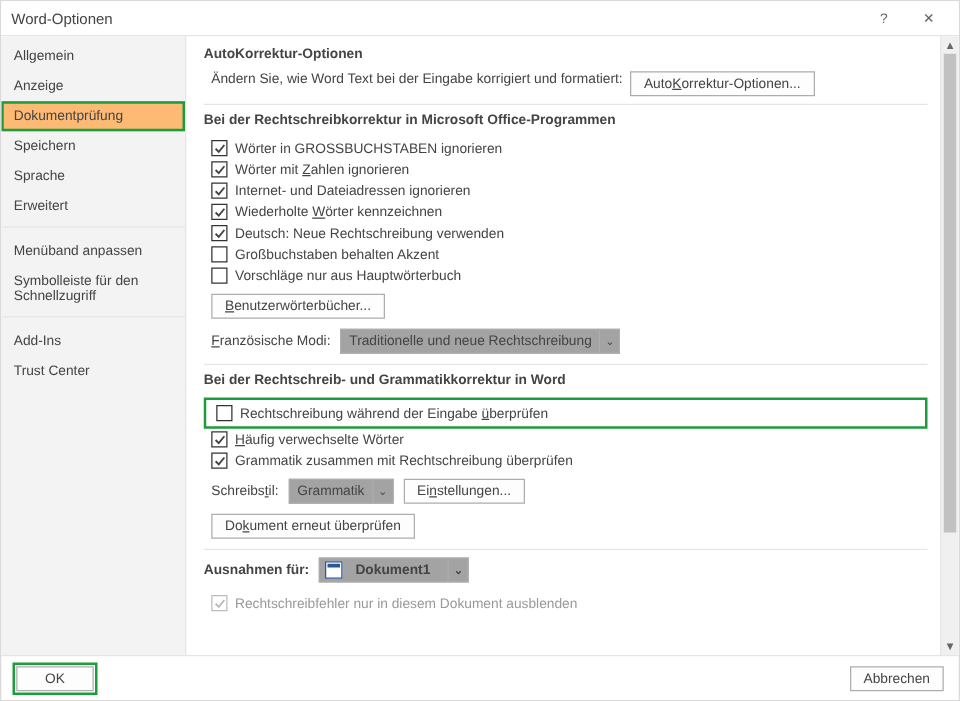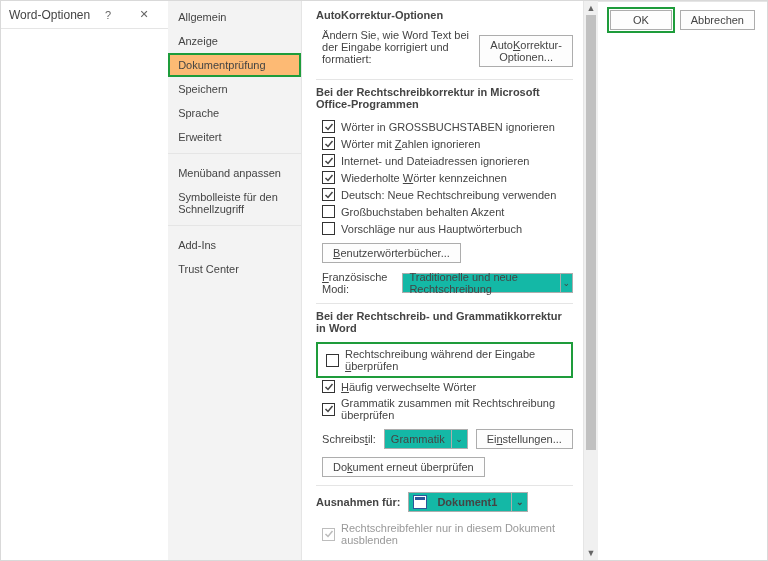--- a/index.html
+++ b/index.html
@@ -1,17 +1,17 @@
 <!DOCTYPE html>
 <html><head>
 <meta charset="utf-8">
 <style>
   * { box-sizing: border-box; font-family: "Segoe UI", Tahoma, sans-serif; font-size: 11px; }
   body { margin: 0; background: #fff; color: #444; }
-  .window { width: 768px; height: 561px; border: 1px solid #d9d9d9; background: #fff; position: relative; display: flex; }
+  .window { width: 768px; height: 561px; border: 1px solid #d9d9d9; background: #fff; position: relative; display: flex; flex-direction: column; }
   .titlebar { height: 28px; background: #fff; display: flex; align-items: center; padding: 0 6px; border-bottom: 1px solid #e5e5e5; }
   .titlebar .title { flex: 1; color: #444; font-size: 12px; padding-left: 2px; }
   .titlebar .btn { width: 36px; height: 100%; display: flex; align-items: center; justify-content: center; color: #666; }
   .body { flex: 1; display: flex; overflow: hidden; }
   .sidebar { width: 148px; background: #f3f3f3; border-right: 1px solid #e5e5e5; padding-top: 4px; overflow-y: auto; }
   .side-item { padding: 6px 10px; color: #444; cursor: pointer; }
   .side-item.selected { background: #fdba74; }
   .side-item.hl { outline: 2px solid #1e9c3b; outline-offset: -2px; }
   .side-sep { height: 4px; border-top: 1px solid #e5e5e5; margin: 4px 0; }
   .content-wrap { flex: 1; display: flex; }
@@ -25,27 +25,27 @@
   .section-head.first { border-top: none; margin-top: 0; padding-top: 4px; }
   .desc { color: #444; margin-bottom: 8px; }
   .row { display: flex; align-items: center; gap: 6px; margin-left: 6px; }
   .btn-std { border: 1px solid #adadad; background: #fdfdfd; padding: 3px 10px; color: #444; cursor: pointer; }
   .check-row { display: flex; align-items: center; gap: 6px; padding: 2px 0 2px 6px; }
   .check-row.dis { color: #999; }
   .cb { width: 13px; height: 13px; border: 1px solid #333; background: #fff; display: flex; align-items: center; justify-content: center; flex-shrink: 0; }
   .cb.dis { border-color: #bdbdbd; }
   .cb svg { width: 10px; height: 10px; }
   .field-row { display: flex; align-items: center; gap: 8px; padding: 6px 0 2px 6px; }
-  .select { display: inline-flex; align-items: center; border: 1px solid #adadad; background: #14b8a6; height: 20px; }
+  .select { display: inline-flex; align-items: center; border: 1px solid #adadad; background: #a3a3a3; height: 20px; }
   .select .val { padding: 0 6px; }
   .select .dd { width: 16px; height: 100%; border-left: 1px solid #adadad; display: flex; align-items: center; justify-content: center; font-size: 9px; }
   .hl-box { border: 2px solid #1e9c3b; padding: 2px 2px; margin-left: 0; }
   .doc-icon { width: 14px; height: 14px; border: 1px solid #2b579a; background: #fff; position: relative; flex-shrink:0; }
   .doc-icon::before { content:""; position:absolute; left:1px; right:1px; top:1px; height:3px; background:#2b579a; }
-  .footer { height: 36px; border-top: 1px solid #e5e5e5; display: flex; justify-content: flex-end; align-items: center; gap: 8px; padding: 0 12px; }
+  .footer { height: 36px; border-top: 1px solid #e5e5e5; display: flex; justify-content: space-between; align-items: center; gap: 8px; padding: 0 12px; }
   .footer .btn-std.ok { outline: 2px solid #1e9c3b; outline-offset: 1px; padding: 3px 22px; }
   .u { text-decoration: underline; text-decoration-thickness: 1px; }
 </style>
 </head>
 <body>
 
 <div class="window">
 
   <div class="titlebar">
     <div class="title">Word-Optionen</div>

